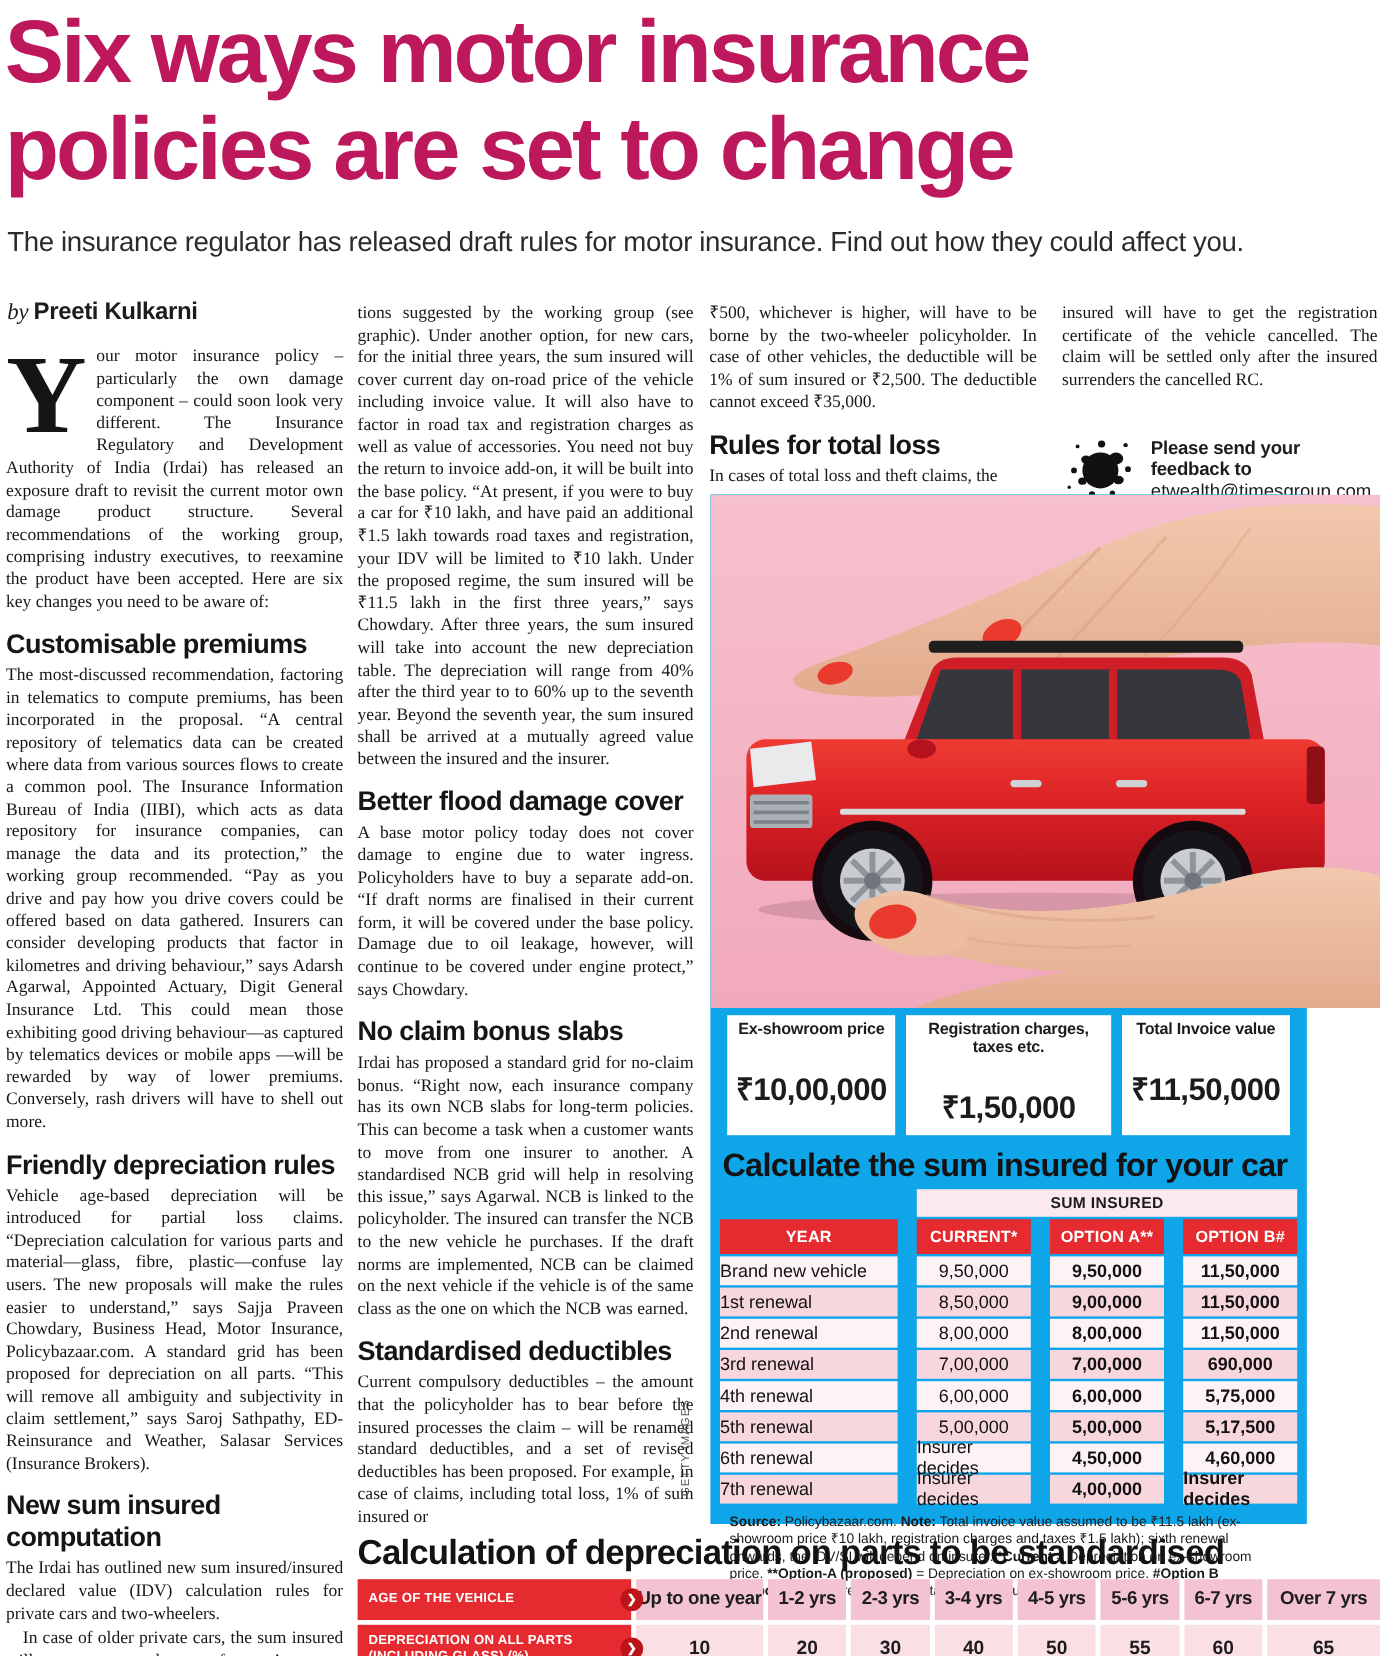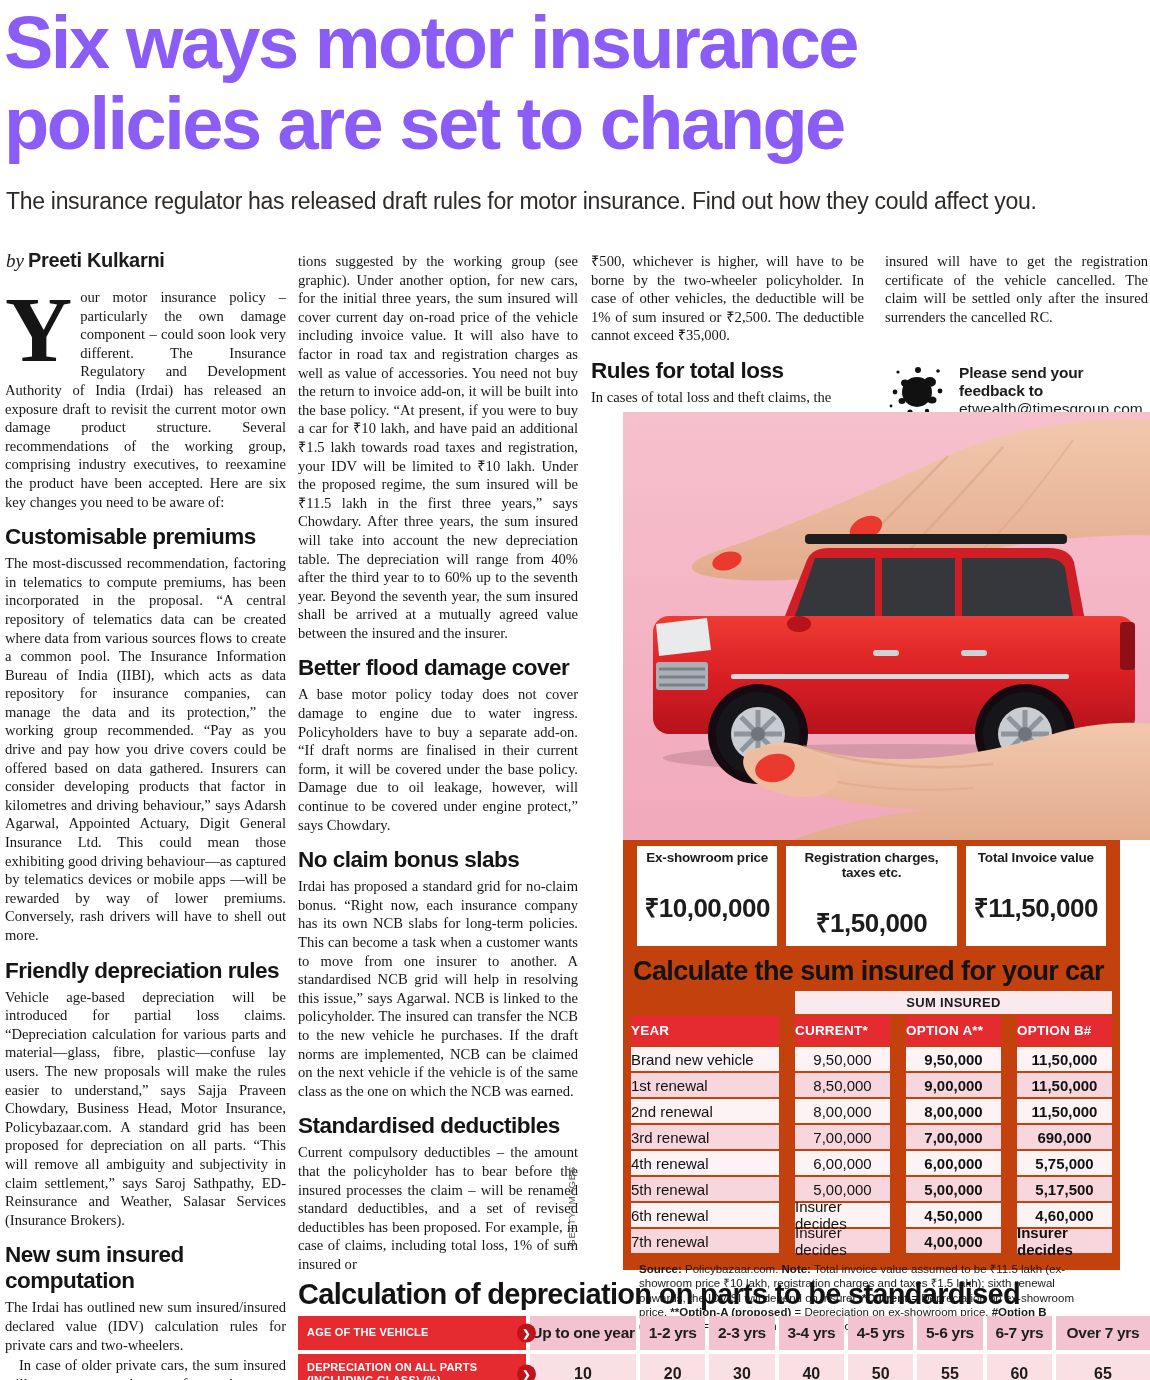--- a/index.html
+++ b/index.html
@@ -1,20 +1,20 @@
 <!DOCTYPE html>
 <html><head>
 <meta charset="utf-8">
 <style>
   html,body{margin:0;padding:0;background:#fff;}
   .page{position:relative;width:1150px;height:1380px;background:#fff;overflow:hidden;color:#1c1c1c;}
 
   
   .headline{position:absolute;left:4px;top:2px;margin:0;width:1040px;
-    font:700 74px "Liberation Sans",sans-serif;letter-spacing:-2.5px;line-height:81px;color:#8b5cf6;}
+    font:700 74px "Liberation Sans",sans-serif;letter-spacing:-2.5px;line-height:81px;color:#be185d;}
   .subhead{position:absolute;left:6px;top:188px;margin:0;width:1140px;
     font:400 23px "Liberation Sans",sans-serif;letter-spacing:-0.3px;color:#2d2a28;}
   .byline{position:absolute;left:6px;top:249px;}
   .byline .by{font:italic 400 19px "Liberation Serif",serif;}
   .byline .author{font:700 20px "Liberation Sans",sans-serif;letter-spacing:-0.3px;}
 
   
   .col{position:absolute;top:252px;}
   .col p{font:400 14.6px "Liberation Serif",serif;line-height:18.6px;text-align:justify;margin:0 0 2px;color:#161616;}
   .col h2{font:700 22.5px "Liberation Sans",sans-serif;letter-spacing:-0.5px;margin:13px 0 4px;color:#161414;}
@@ -24,34 +24,34 @@
   #col4{left:885px;width:263px;}
   .dropcap{float:left;font:700 93px "Liberation Serif",serif;line-height:76px;padding:4px 8px 0 0;color:#151515;}
   .p2-indent{text-indent:14px;}
 
   
   .feedback{display:flex;align-items:center;gap:8px;margin-top:30px;}
   .fb-text .l1{font:700 15.5px "Liberation Sans",sans-serif;letter-spacing:-0.2px;}
   .fb-text .l2{font:400 15.5px "Liberation Sans",sans-serif;}
 
   
-  .panel{position:absolute;left:623px;top:412px;width:497px;height:858px;background:#c2410c;}
+  .panel{position:absolute;left:592px;top:412px;width:497px;height:858px;background:#0ea5e9;}
   .photo{width:558px;height:428px;overflow:hidden;}
   .boxes{display:flex;gap:9px;margin:6px 14px 0;}
   .pbox{background:#fff;flex:1;text-align:center;padding:4px 2px 6px;}
   .pbox.wide{flex:1.22;}
   .pbox .lbl{font:700 13.5px "Liberation Sans",sans-serif;letter-spacing:-0.2px;}
   .pbox .val{font:700 26px "Liberation Sans",sans-serif;letter-spacing:-0.5px;margin-top:24px;}
   .panel-title{font:700 27px "Liberation Sans",sans-serif;letter-spacing:-0.6px;margin:10px 10px 4px;color:#141212;}
 
   .si-table{display:grid;grid-template-columns:148px 1fr 1fr 1fr;gap:2px 16px;margin:2px 8px 0;}
   .si-group{grid-column:2/5;background:#fae9ed;text-align:center;
     font:700 13px "Liberation Sans",sans-serif;padding:4px 0;letter-spacing:.3px;}
   .si-h{background:#e52a30;color:#fff;font:700 13.5px "Liberation Sans",sans-serif;
-    padding:7px 0;letter-spacing:.2px;}
+    text-align:center;padding:7px 0;letter-spacing:.2px;}
   .si-cell{height:24px;display:flex;align-items:center;justify-content:center;
     font:400 15px "Liberation Sans",sans-serif;color:#111;}
   .si-cell.year{justify-content:flex-start;}
   .si-cell.oa,.si-cell.ob{font-weight:700;}
   .r-light{background:#fdf2f4;}
   .r-dark{background:#f8d6de;}
 
   .source{margin:9px 16px 0;font:400 11.5px "Liberation Sans",sans-serif;line-height:14.3px;color:#1a1a1a;text-align:left;}
   .source .b{font-weight:700;}
 

